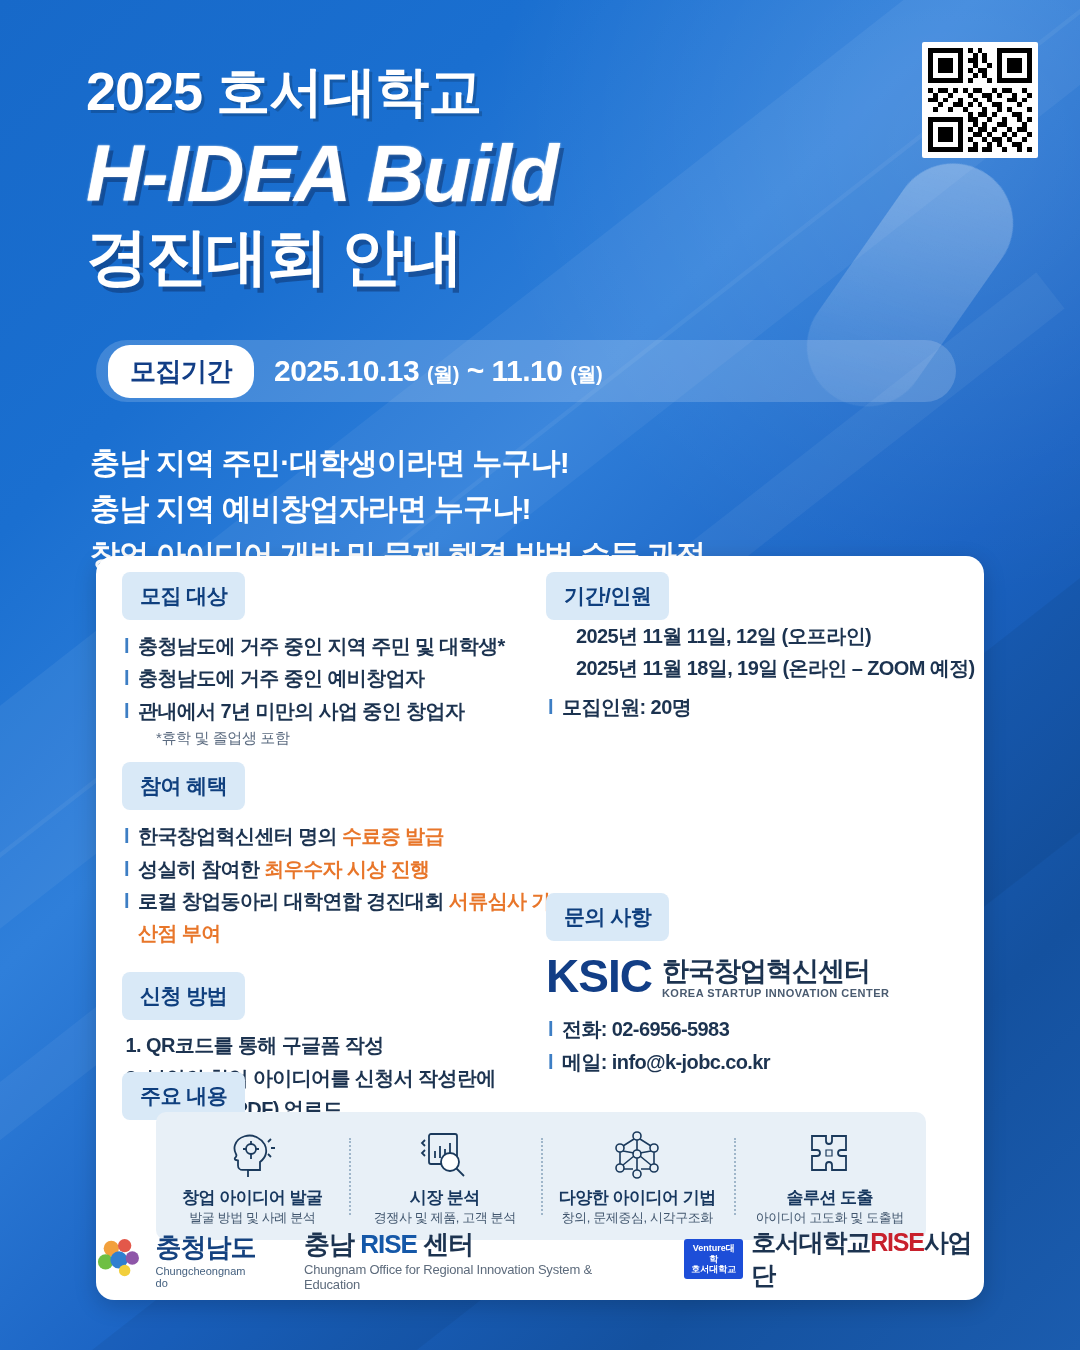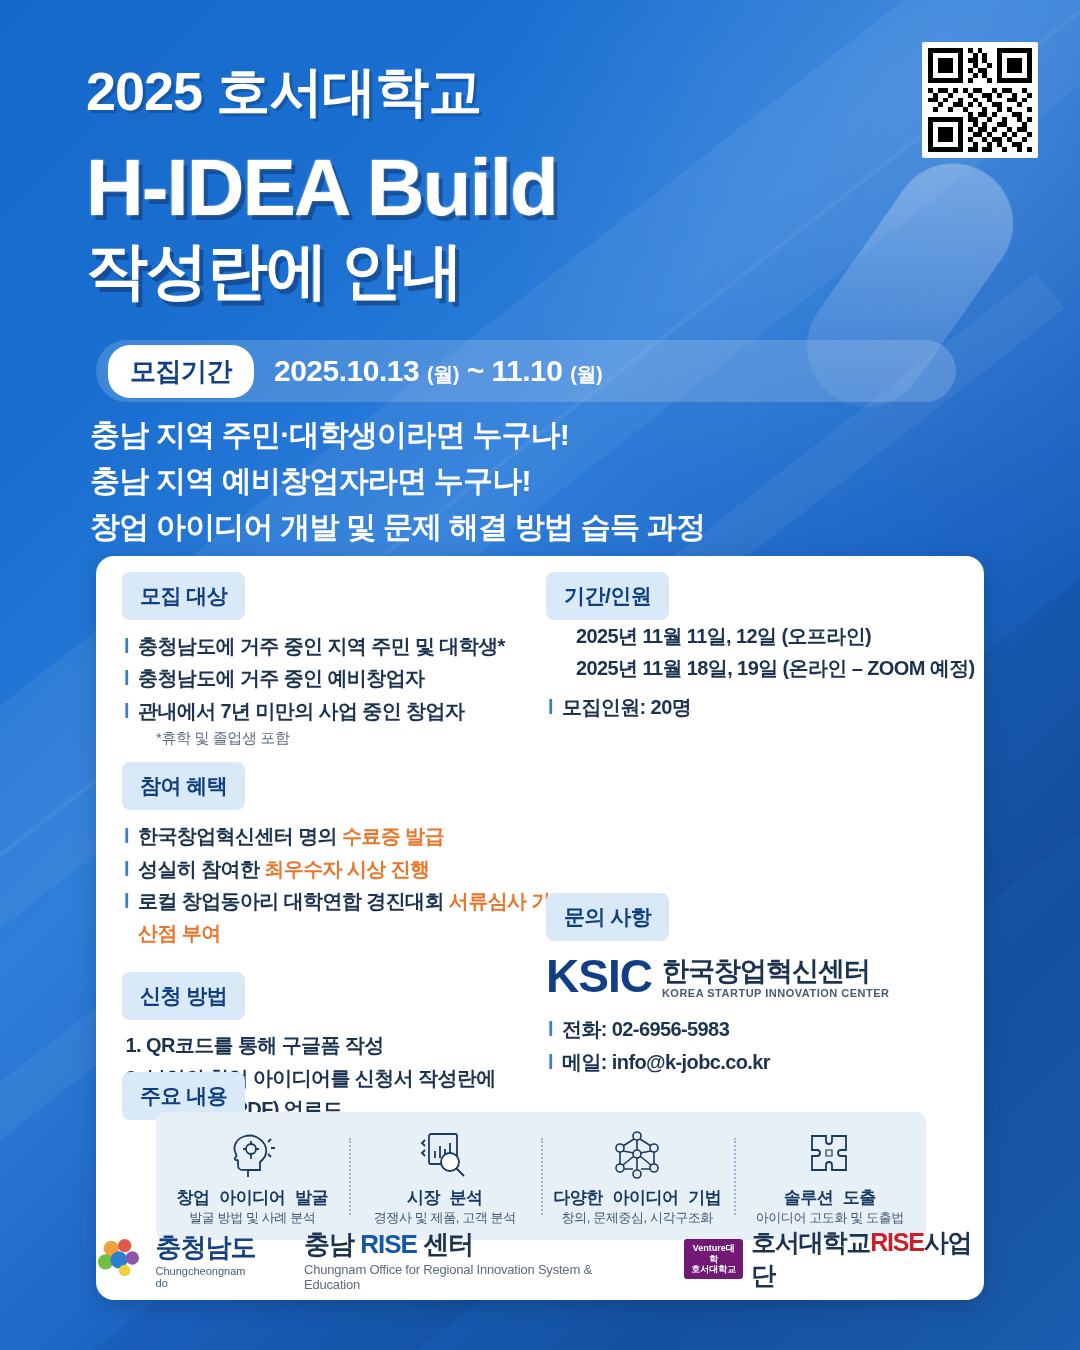--- a/index.html
+++ b/index.html
@@ -47,22 +47,23 @@
 
   
   .head { position: absolute; left: 86px; top: 62px; width: 780px; }
   .h-line1 {
     font-size: 54px; font-weight: 700; color: #ffffff; letter-spacing: -1px;
     text-shadow: 3px 3px 0 rgba(0,0,0,0.18);
     line-height: 1.1;
   }
   .h-line2 {
     font-size: 80px; font-weight: 800; color: #ffffff; letter-spacing: -2px;
-    line-height: 1.12; margin-top: 22px;
+    line-height: 1.12; margin-top: 8px;
     text-shadow: 4px 5px 0 rgba(10,40,90,0.45), 0 0 2px rgba(255,255,255,0.9);
+    font-style: italic;
   }
   .h-line3 {
     font-size: 62px; font-weight: 800; color: #ffffff; letter-spacing: -2px;
     line-height: 1.15; margin-top: 2px;
     text-shadow: 4px 5px 0 rgba(10,40,90,0.45);
   }
 
   
   .period-bar {
     position: absolute; left: 96px; top: 340px;
@@ -78,21 +79,21 @@
     padding: 9px 22px; border-radius: 22px;
     letter-spacing: -0.5px;
   }
   .period-text {
     color: #ffffff; font-size: 30px; font-weight: 700;
     margin-left: 20px; letter-spacing: -0.5px;
   }
   .period-text .sm { font-size: 20px; font-weight: 600; }
 
   
-  .intro { position: absolute; left: 90px; top: 412px; width: 900px; }
+  .intro { position: absolute; left: 90px; top: 440px; width: 900px; }
   .intro div {
     color: #ffffff; font-size: 30px; font-weight: 600;
     letter-spacing: -0.8px; line-height: 1.53;
   }
 
   
   .card {
     position: absolute; left: 96px; top: 556px;
     width: 888px; height: 744px;
     background: #ffffff; border-radius: 18px;
@@ -147,36 +148,36 @@
   }
   .content-item {
     flex: 1; text-align: center; position: relative;
     display: flex; flex-direction: column; align-items: center; justify-content: center;
   }
   .content-item + .content-item::before {
     content: ""; position: absolute; left: 0; top: 12px; bottom: 12px;
     border-left: 2px dotted #9fb6ca;
   }
   .ci-icon { height: 56px; display: flex; align-items: center; justify-content: center; }
-  .ci-title { font-size: 17px; font-weight: 700; color: #17375e; margin-top: 4px; letter-spacing: -0.5px; font-family: Liberation Mono, monospace;}
+  .ci-title { font-size: 17px; font-weight: 700; color: #17375e; margin-top: 4px; letter-spacing: -0.5px;}
   .ci-sub { font-size: 13px; color: #41566e; margin-top: 0; letter-spacing: -0.4px;}
 
   
   .logos {
     position: absolute; left: 0; bottom: 8px; width: 100%;
     display: flex; align-items: center; justify-content: center; gap: 48px;
   }
   .logo { display: flex; align-items: center; gap: 8px; }
   .logo-cn-text { font-size: 26px; font-weight: 800; color: #15427f; letter-spacing: -1px; }
   .logo-cn-sub { font-size: 11px; color: #44607f; letter-spacing: 0; }
   .logo-rise { font-size: 26px; font-weight: 800; color: #1c3350; letter-spacing: -1px; }
   .logo-rise .r { color: #1558a8; }
   .logo-rise-sub { font-size: 13px; color: #5d6b7c; letter-spacing: -0.2px; }
   .logo-hoseo-badge {
-    background: #701a75; color: #fff; font-size: 9px; font-weight: 700;
+    background: #1d4ed8; color: #fff; font-size: 9px; font-weight: 700;
     padding: 4px 5px; border-radius: 3px; line-height: 1.15; text-align: center;
   }
   .logo-hoseo-text { font-size: 25px; font-weight: 800; color: #1c3350; letter-spacing: -1.2px; }
   .logo-hoseo-text .red { color: #c8202c; }
 </style>
 </head>
 <body>
 
 <div id="poster">
 
@@ -291,21 +292,21 @@
           <rect x="15" y="20" width="1" height="1"></rect>
           <rect x="18" y="20" width="1" height="1"></rect>
           <rect x="20" y="20" width="1" height="1"></rect>
       </g>
     </svg>
   </div>
 
   <div class="head">
     <div class="h-line1">2025 호서대학교</div>
     <div class="h-line2">H-IDEA Build</div>
-    <div class="h-line3">작성란에 안내</div>
+    <div class="h-line3">경진대회 안내</div>
   </div>
 
   <div class="period-bar">
     <span class="period-tag">모집기간</span>
     <span class="period-text">
       <span>2025.10.13</span>
       <span class="sm">(월)</span>
       <span>~</span>
       <span>11.10</span>
       <span class="sm">(월)</span>

